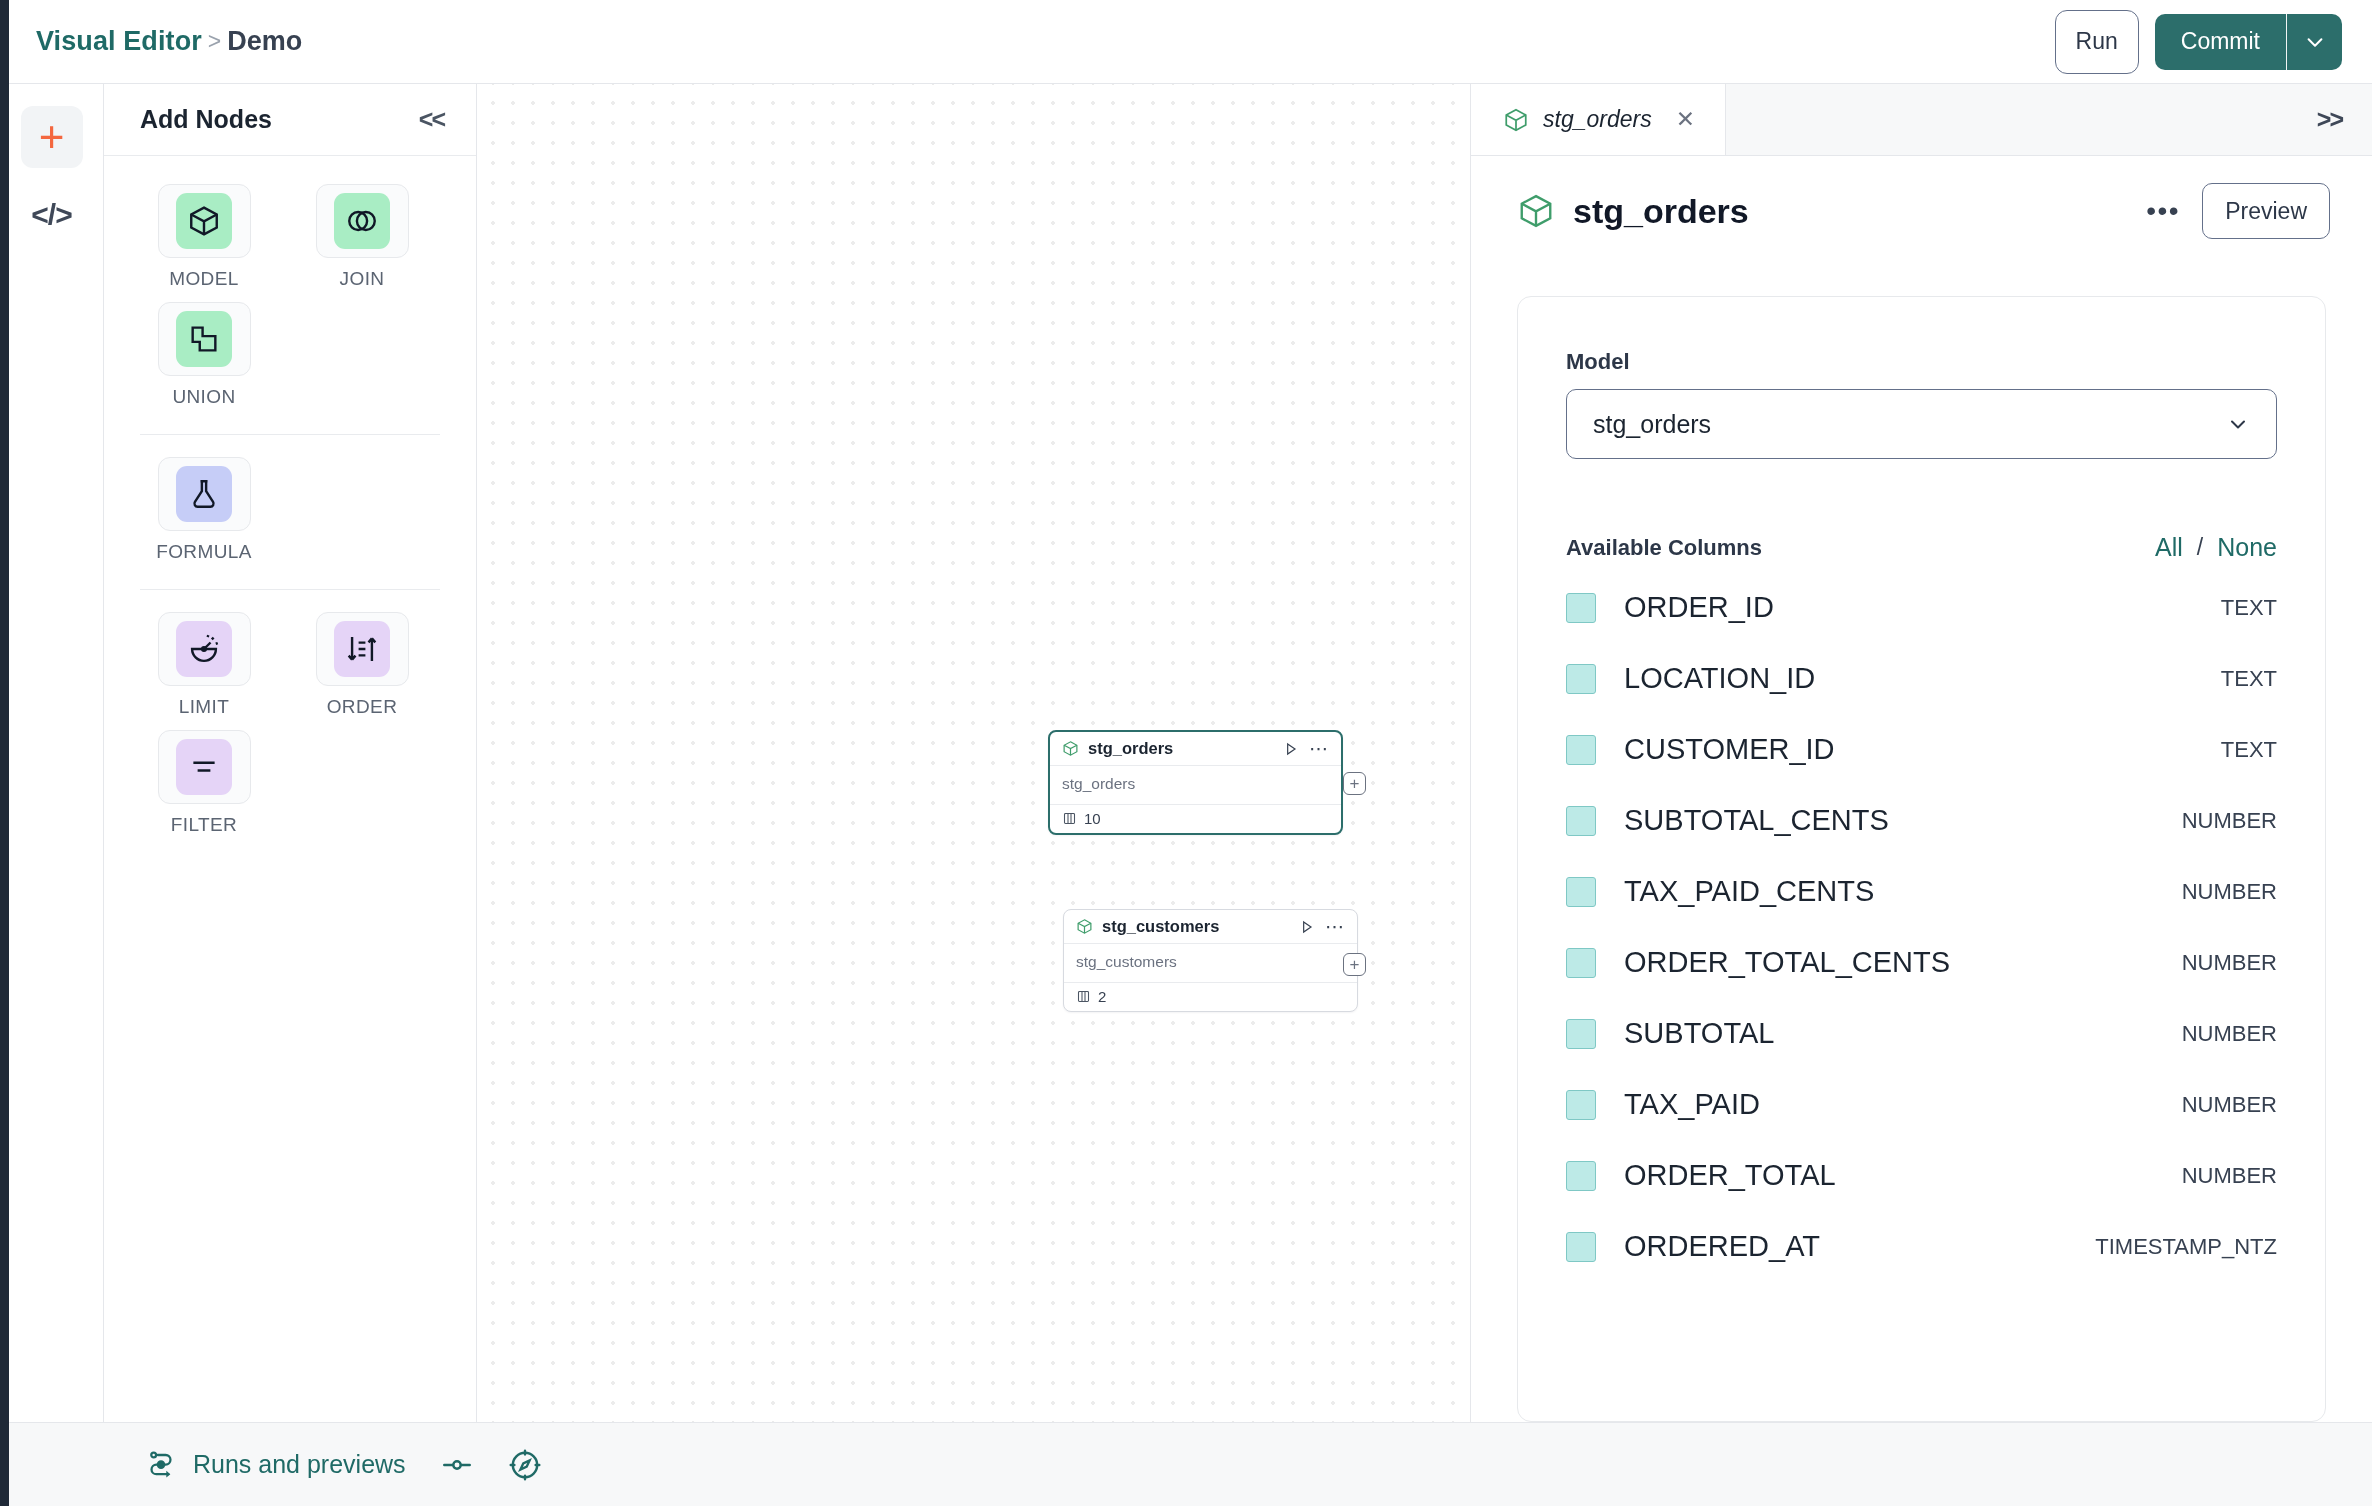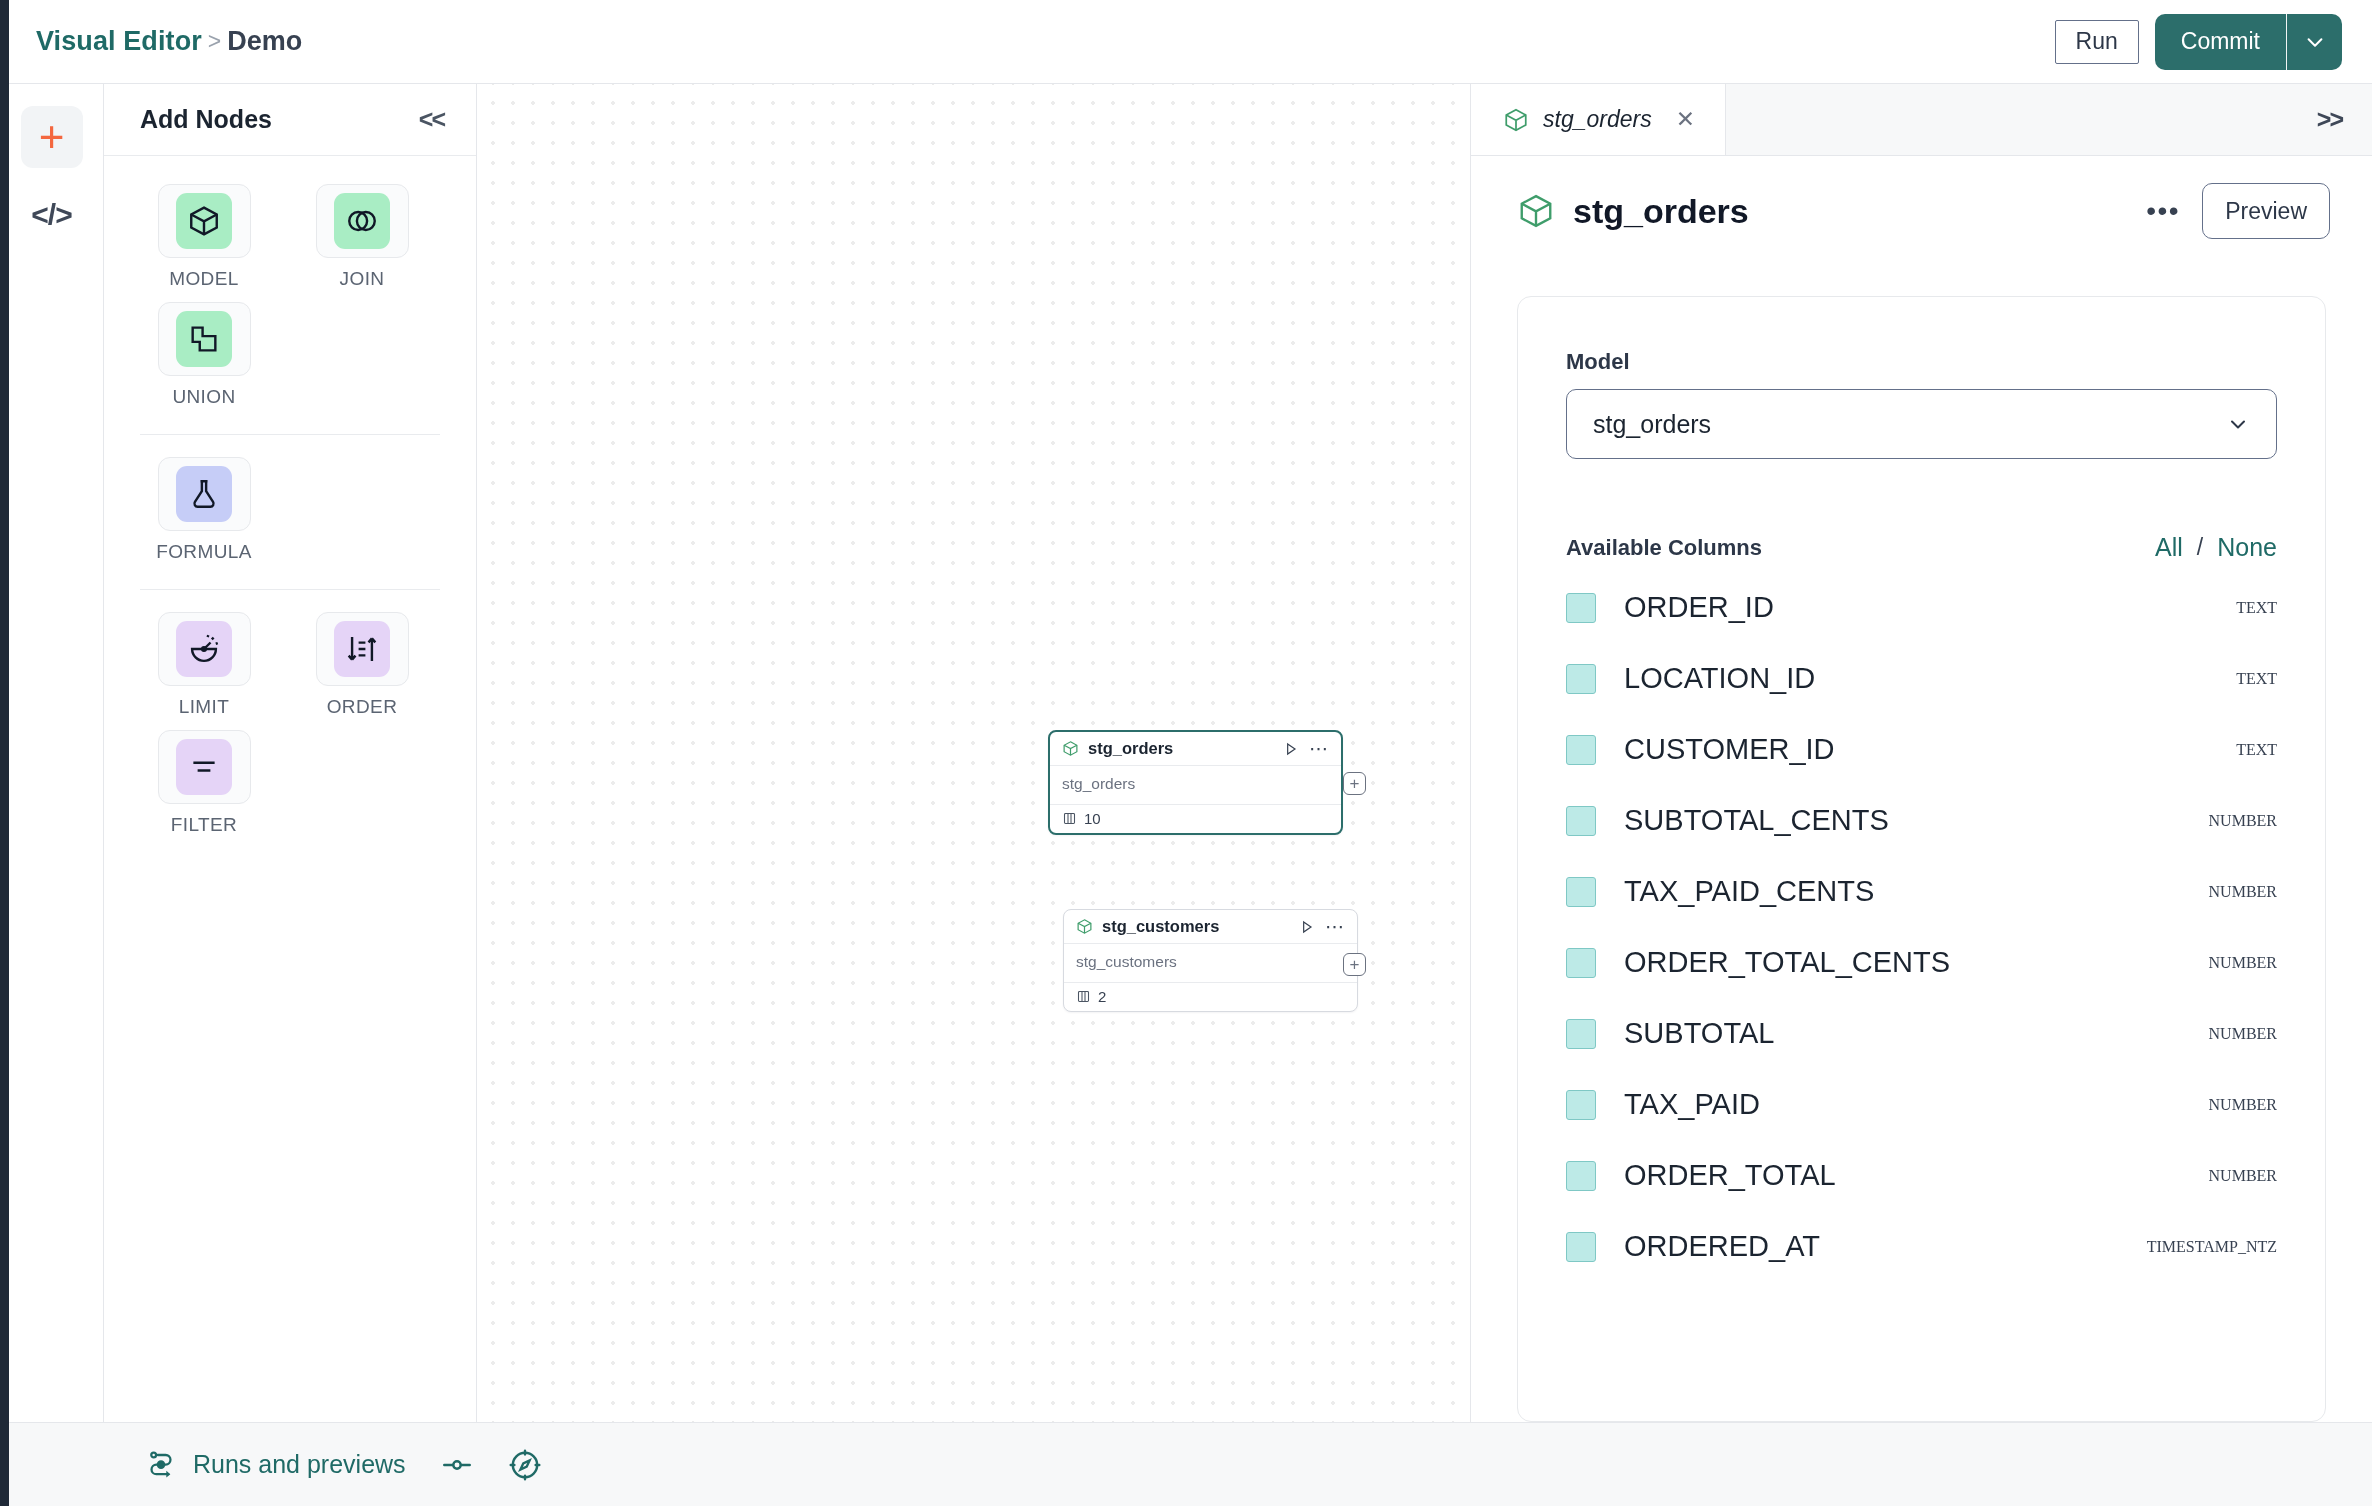--- a/index.html
+++ b/index.html
@@ -28,22 +28,22 @@
   }
   .breadcrumb { display: flex; align-items: center; gap: 6px; }
   .bc-root {
     color: #1f6a66; font-size: 27px; font-weight: 700; letter-spacing: .1px;
     cursor: pointer;
   }
   .bc-sep { color: #9aa2ad; font-size: 23px; font-weight: 400; }
   .bc-leaf { color: #374151; font-size: 27px; font-weight: 700; }
   .topbar-actions { margin-left: auto; display: flex; align-items: center; gap: 16px; }
   .btn-run {
-    height: 44px; min-width: 80px; padding: 10px 20px;
-    border: 1.6px solid #64708a; border-radius: 2px;
+    height: 64px; min-width: 80px; padding: 10px 20px;
+    border: 1.6px solid #64708a; border-radius: 12px;
     background: #fff; color: #2d3748; font-size: 23px;
     font-family: "Liberation Sans", sans-serif; cursor: pointer;
     display: flex; align-items: center; justify-content: center;
   }
   .commit-group { display: flex; height: 56px; border-radius: 10px; overflow: hidden; }
   .btn-commit {
     background: #2c6e6b; color: #fff; font-size: 23px; padding: 0 26px;
     border: none; cursor: pointer; display: flex; align-items: center;
     font-family: "Liberation Sans", sans-serif;
   }
@@ -204,21 +204,21 @@
   .cols-actions .slash { color: #374151; font-size: 23px; }
 
   .col-row {
     display: flex; align-items: center; height: 71px;
   }
   .col-check {
     width: 30px; height: 30px; border: 1.6px solid #7fc8c5; border-radius: 3px;
     background: #bdeae7; flex: 0 0 30px; cursor: pointer;
   }
   .col-name { font-size: 29px; color: #1b2430; margin-left: 28px; }
-  .col-type { margin-left: auto; font-size: 16px; color: #374151; font-family: Liberation Serif, serif; }
+  .col-type { margin-left: auto; font-size: 22px; color: #374151; }
 
   
   .bottombar {
     height: 84px; flex: 0 0 84px; background: #f7f8f9;
     border-top: 1px solid #e5e7eb;
     display: flex; align-items: center; padding-left: 145px; gap: 34px;
   }
   .bb-item { display: flex; align-items: center; gap: 16px; cursor: pointer; }
   .bb-item svg { width: 32px; height: 32px; }
   .bb-label { font-size: 25px; color: #1f6a66; }

